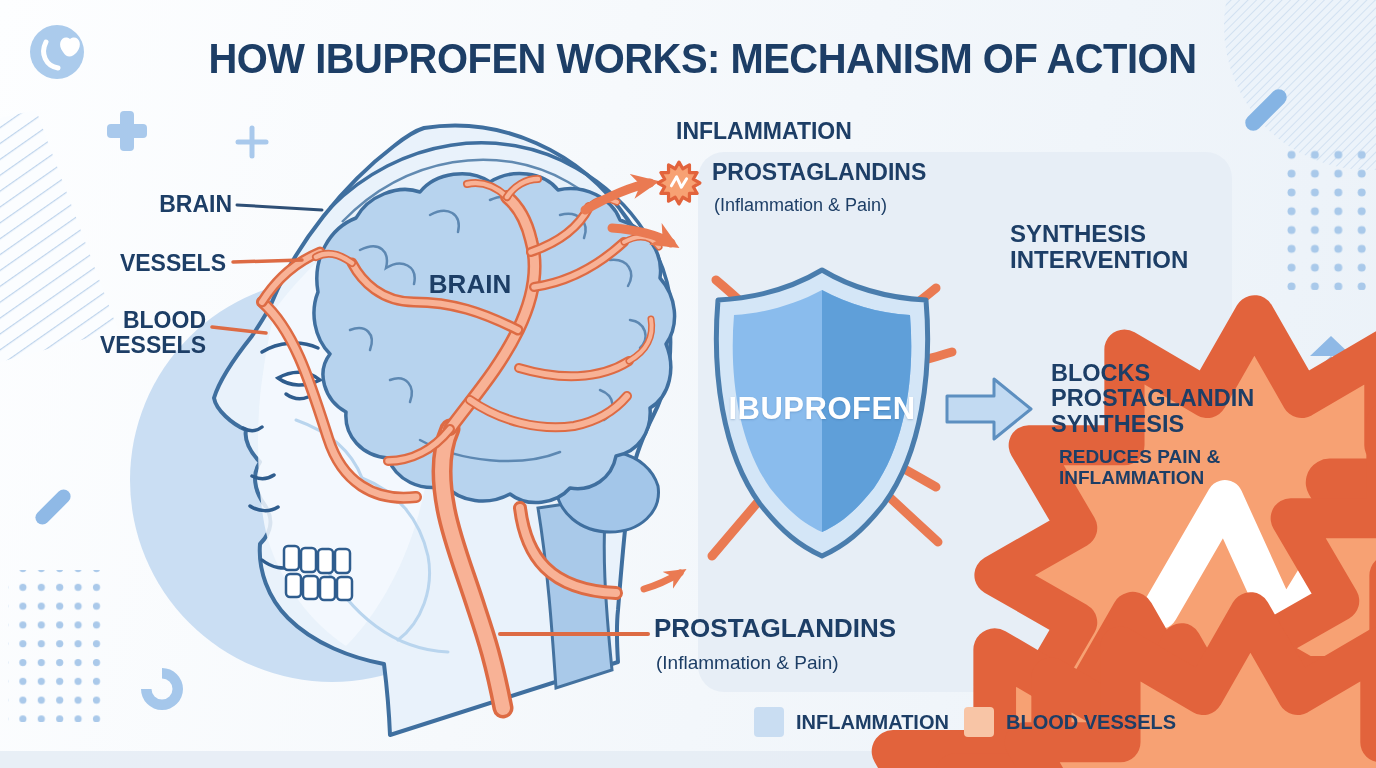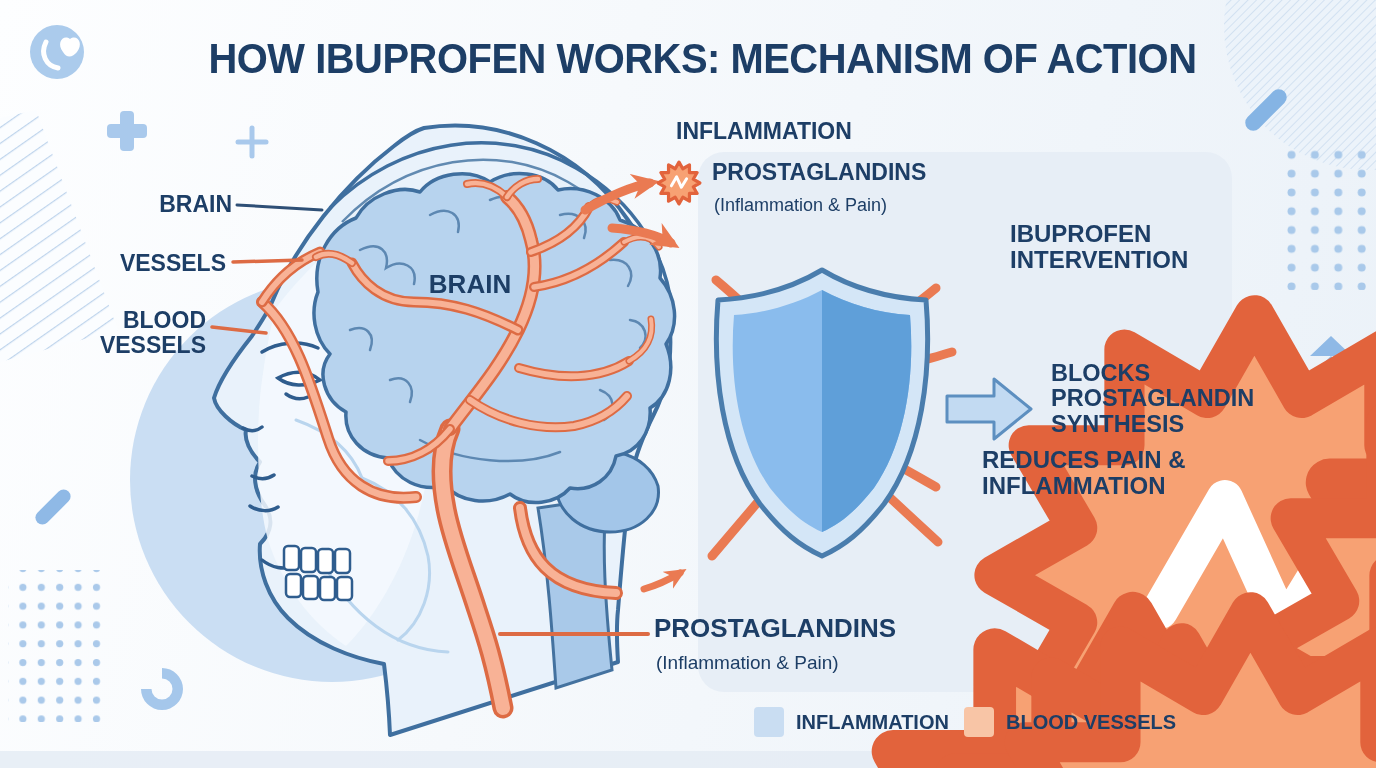--- a/index.html
+++ b/index.html
@@ -251,24 +251,25 @@
 
 <div class="txt lbl r" style="left:60px;top:192px;width:172px;">BRAIN</div>
 <div class="txt lbl r" style="left:30px;top:251px;width:196px;">VESSELS</div>
 <div class="txt lbl r" style="left:40px;top:308px;width:166px;">BLOOD VESSELS</div>
 <div class="txt big" style="left:400px;top:270px;width:140px;text-align:center;">BRAIN</div>
 
 <div class="txt lbl" style="left:676px;top:119px;">INFLAMMATION</div>
 <div class="txt lbl" style="left:712px;top:160px;">PROSTAGLANDINS</div>
 <div class="txt sub" style="left:714px;top:188px;">(Inflammation &amp; Pain)</div>
 
-
-<div class="txt" style="left:1010px;top:221px;width:215px;font-size:24px;">IBUPROFEN INTERVENTION</div>
+<div class="txt shieldtxt" style="left:712px;top:392px;width:220px;">IBUPROFEN</div>
+
+<div class="txt" style="left:1010px;top:221px;width:215px;font-size:24px;">SYNTHESIS INTERVENTION</div>
 <div class="txt" style="left:1011px;top:361px;width:205px;font-size:23.5px;margin-left:40px;">BLOCKS PROSTAGLANDIN SYNTHESIS</div>
-<div class="txt" style="left:982px;top:447px;width:220px;font-size:24px;">REDUCES PAIN &amp; INFLAMMATION</div>
+<div class="txt" style="left:1059px;top:447px;width:220px;font-size:19px;">REDUCES PAIN &amp; INFLAMMATION</div>
 
 <div class="txt big" style="left:654px;top:614px;">PROSTAGLANDINS</div>
 <div class="txt sub" style="left:656px;top:645px;font-size:19px;">(Inflammation &amp; Pain)</div>
 
 <div class="legend-item" style="left:754px;top:707px;">
   <div class="swatch" style="background: rgb(201, 221, 242);"></div>
   <div class="legend-label">INFLAMMATION</div>
 </div>
 <div class="legend-item" style="left:964px;top:707px;">
   <div class="swatch" style="background: rgb(248, 197, 166);"></div>

